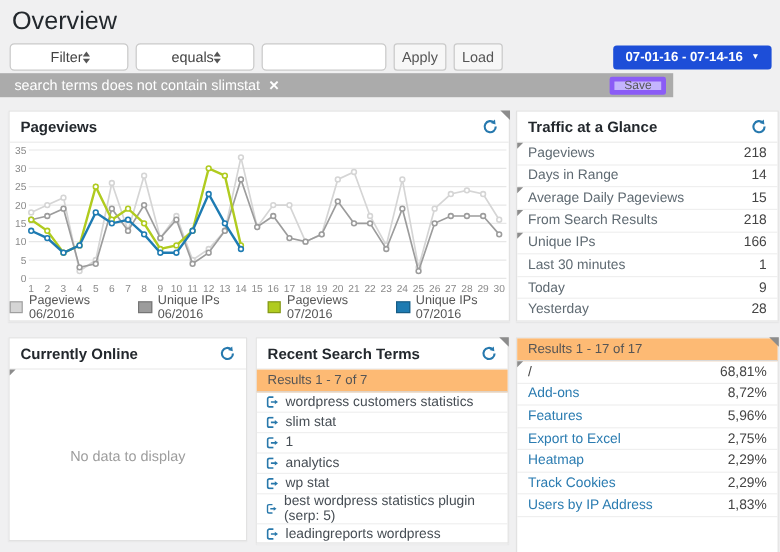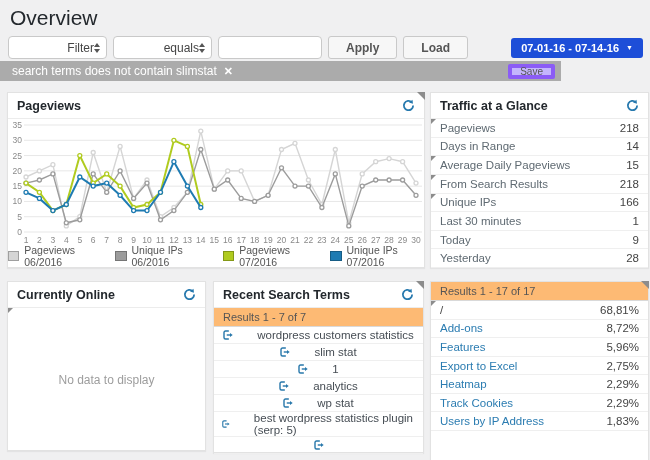--- a/index.html
+++ b/index.html
@@ -5,30 +5,30 @@
   html,body { margin:0; padding:0; }
   body {
     width:650px; height:460px; position:relative; overflow:hidden;
     background:#f0f0f1; font-family:"Liberation Sans", sans-serif;
   }
   .title { position:absolute; left:10px; top:6px; font-size:21px; font-weight:400; color:#23282d; }
 
   
   .toolbar { position:absolute; left:8px; top:36px; right:7px; height:23px; display:flex; align-items:center; gap:6px; }
   .select { height:23px; width:99px; background:#fff; border:1px solid #c9c9c9; border-radius:4px;
-            display:flex; align-items:center; justify-content:flex-end; padding:0 6px 0 8px;
+            display:flex; align-items:center; justify-content:center; padding:0 6px 0 8px;
             font-size:12px; color:#444; box-sizing:border-box; cursor:default; }
   .arrows { display:flex; flex-direction:column; align-items:center; gap:2px; }
   .arrows i { display:block; width:0; height:0; border-left:3px solid transparent; border-right:3px solid transparent; }
   .arrows .up { border-bottom:4px solid #555; }
   .arrows .down { border-top:4px solid #555; }
   .tinput { width:104px; height:23px; box-sizing:border-box; border:1px solid #c9c9c9; border-radius:4px;
             background:#fff; padding:0 6px; font-size:12px; font-family:inherit; }
-  .btn { height:23px; padding:0 17px; background:#f7f7f7; border:1px solid #c9c9c9; border-radius:3px;
-         font-size:12px; color:#555; display:inline-flex; align-items:center; box-sizing:border-box; font-family:inherit;font-weight:bold; }
+  .btn { height:23px; padding:0 6px; background:#f7f7f7; border:1px solid #c9c9c9; border-radius:3px;
+         font-size:12px; color:#555; display:inline-flex; align-items:center; box-sizing:border-box; font-family:inherit; }
   .datebtn { margin-left:auto; height:20px; background:#1d4ed8; color:#fff; font-size:11px; font-weight:bold;
              border:none; border-radius:3px; padding:0 10px; display:flex; align-items:center; gap:7px; font-family:inherit; }
   .datebtn .caret { font-size:7px; }
 
   
   .filtertag { position:absolute; left:0; top:61px; width:561px; height:20px; background:#ababab;
                display:flex; align-items:center; padding:0 6px 0 12px; box-sizing:border-box; }
   .filtertag .txt { color:#fff; font-size:12px; }
   .filtertag .x { color:#fff; font-weight:bold; font-size:11px; margin-left:7px; cursor:pointer; }
   .savebtn { margin-left:auto; height:15px; background:#c4b5fd; border:4px solid #8b5cf6; border-radius:2px;
@@ -55,22 +55,22 @@
           border-bottom:1px solid #efefef; position:relative; font-size:11.5px; }
   .trow .lbl { color:#5f6a72; }
   .trow .val { color:#444; }
 
   
   .resultsbar { height:18px; background:#fdba74; border-bottom:1px solid #d9d9d9; display:flex; align-items:center;
                 padding:0 9px; font-size:11px; color:#555; }
 
   
   .srows { height:127px; display:flex; flex-direction:column; }
-  .srow { flex:1; display:flex; align-items:center; gap:24px; padding:0 8px; border-bottom:1px solid #efefef;
-          position:relative; font-size:11.5px; color:#464d54; cursor:pointer;justify-content:center; }
+  .srow { flex:1; display:flex; align-items:center; gap:6px; padding:0 8px; border-bottom:1px solid #efefef;
+          position:relative; font-size:11.5px; color:#464d54; cursor:pointer; }
 
   
   .prows { height:130px; display:flex; flex-direction:column; }
   .prow { flex:1; display:flex; justify-content:space-between; align-items:center; padding:0 9px;
           border-bottom:1px solid #efefef; position:relative; font-size:11.5px; }
   .prow .lbl { color:#2b7cb1; cursor:pointer; }
   .prow.nolink .lbl { color:#444; cursor:default; }
   .prow .val { color:#444; }
 
   
@@ -405,20 +405,21 @@
           <polygon points="11.6,6 8.4,3.7 8.4,8.3" fill="#2878ab"></polygon>
         </svg>
         <span>best wordpress statistics plugin (serp: 5)</span>
       </div>
       <div class="srow">
         <svg viewBox="0 0 12 12" width="10" height="10">
           <path d="M7 1.2 H3 A1.8 1.8 0 0 0 1.2 3 V9 A1.8 1.8 0 0 0 3 10.8 H7" fill="none" stroke="#2878ab" stroke-width="1.7"></path>
           <line x1="4.5" y1="6" x2="8.8" y2="6" stroke="#2878ab" stroke-width="1.7"></line>
           <polygon points="11.6,6 8.4,3.7 8.4,8.3" fill="#2878ab"></polygon>
         </svg>
+        <span>leadingreports wordpress</span>
       </div>
     </div>
 </div>
 
 <div class="panel" id="p-pages">
   <span class="fold"></span>
   <div class="resultsbar">Results 1 - 17 of 17</div>
   <div class="prows">
 
   <div class="prow flag nolink">

